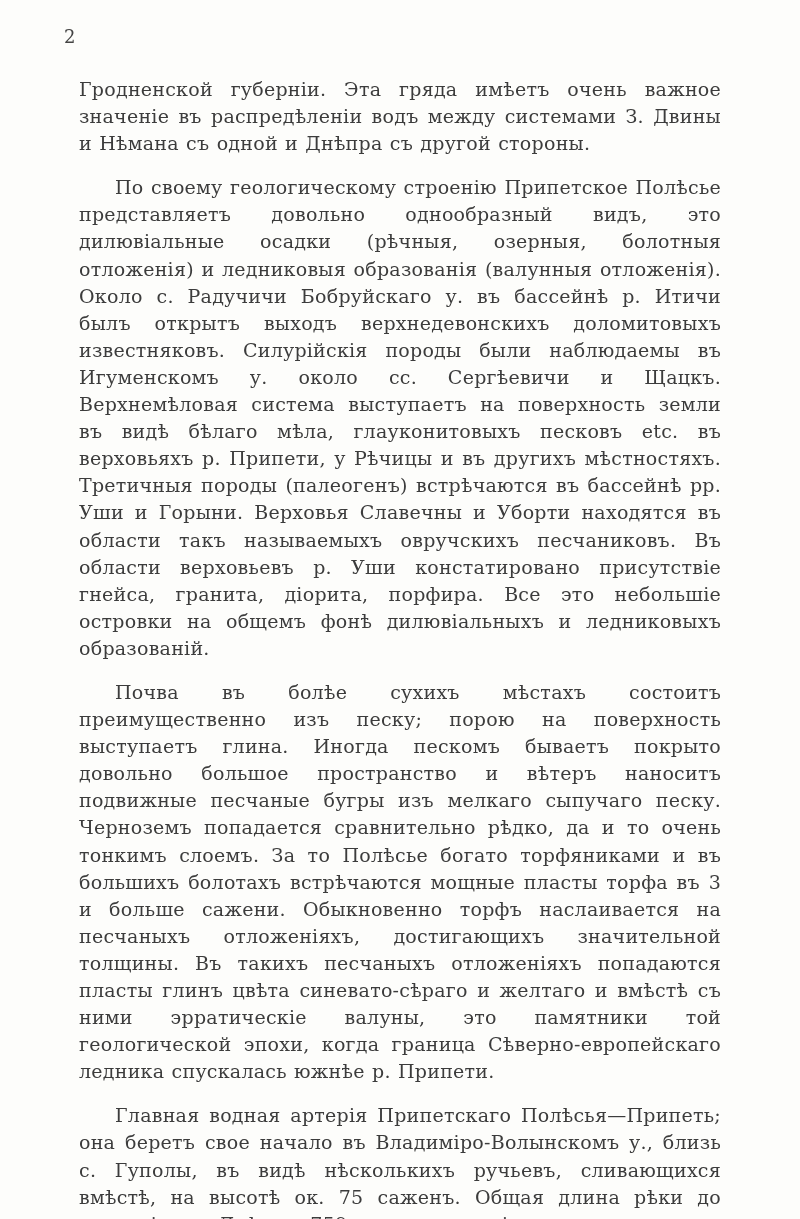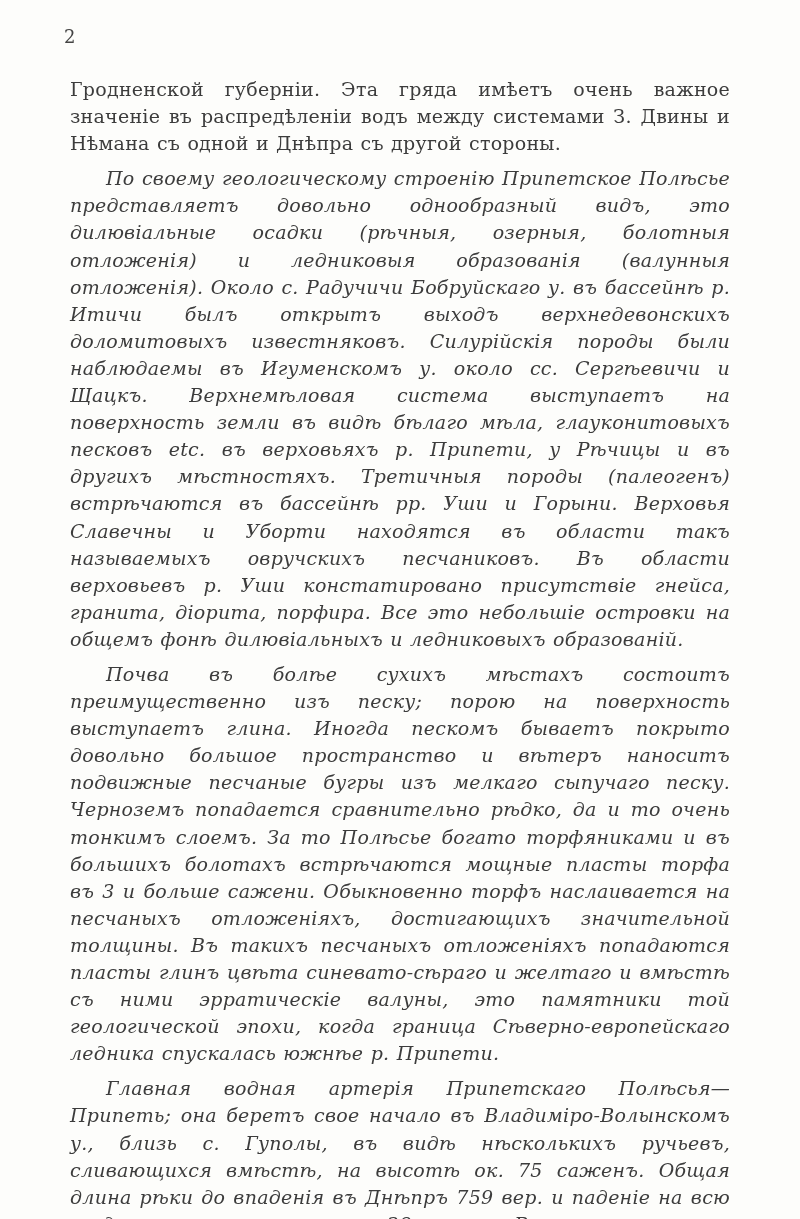--- a/index.html
+++ b/index.html
@@ -35,31 +35,30 @@
     position: absolute;
     left: 0;
     right: 0;
     top: 5px;
     text-align: center;
     font-size: 14.5px;
     letter-spacing: 3.5px;
     color: #4a4a4a;
   }
   .body-text p {
-    margin: 8px;
+    margin: 17px;
     font-size: 19px;
     line-height: 27.1px;
     text-align: justify;
     letter-spacing: 0.25px;
     word-spacing: 1px;
     color: #3c3c3c;
   }
   .body-text p.indent {
     text-indent: 36px;
-    font-style: italic;
   }
 </style>
 </head>
 <body>
 
 <div class="page">
   <div class="running-header">
     <span class="page-number">2</span>
   </div>
   <div class="body-text">

